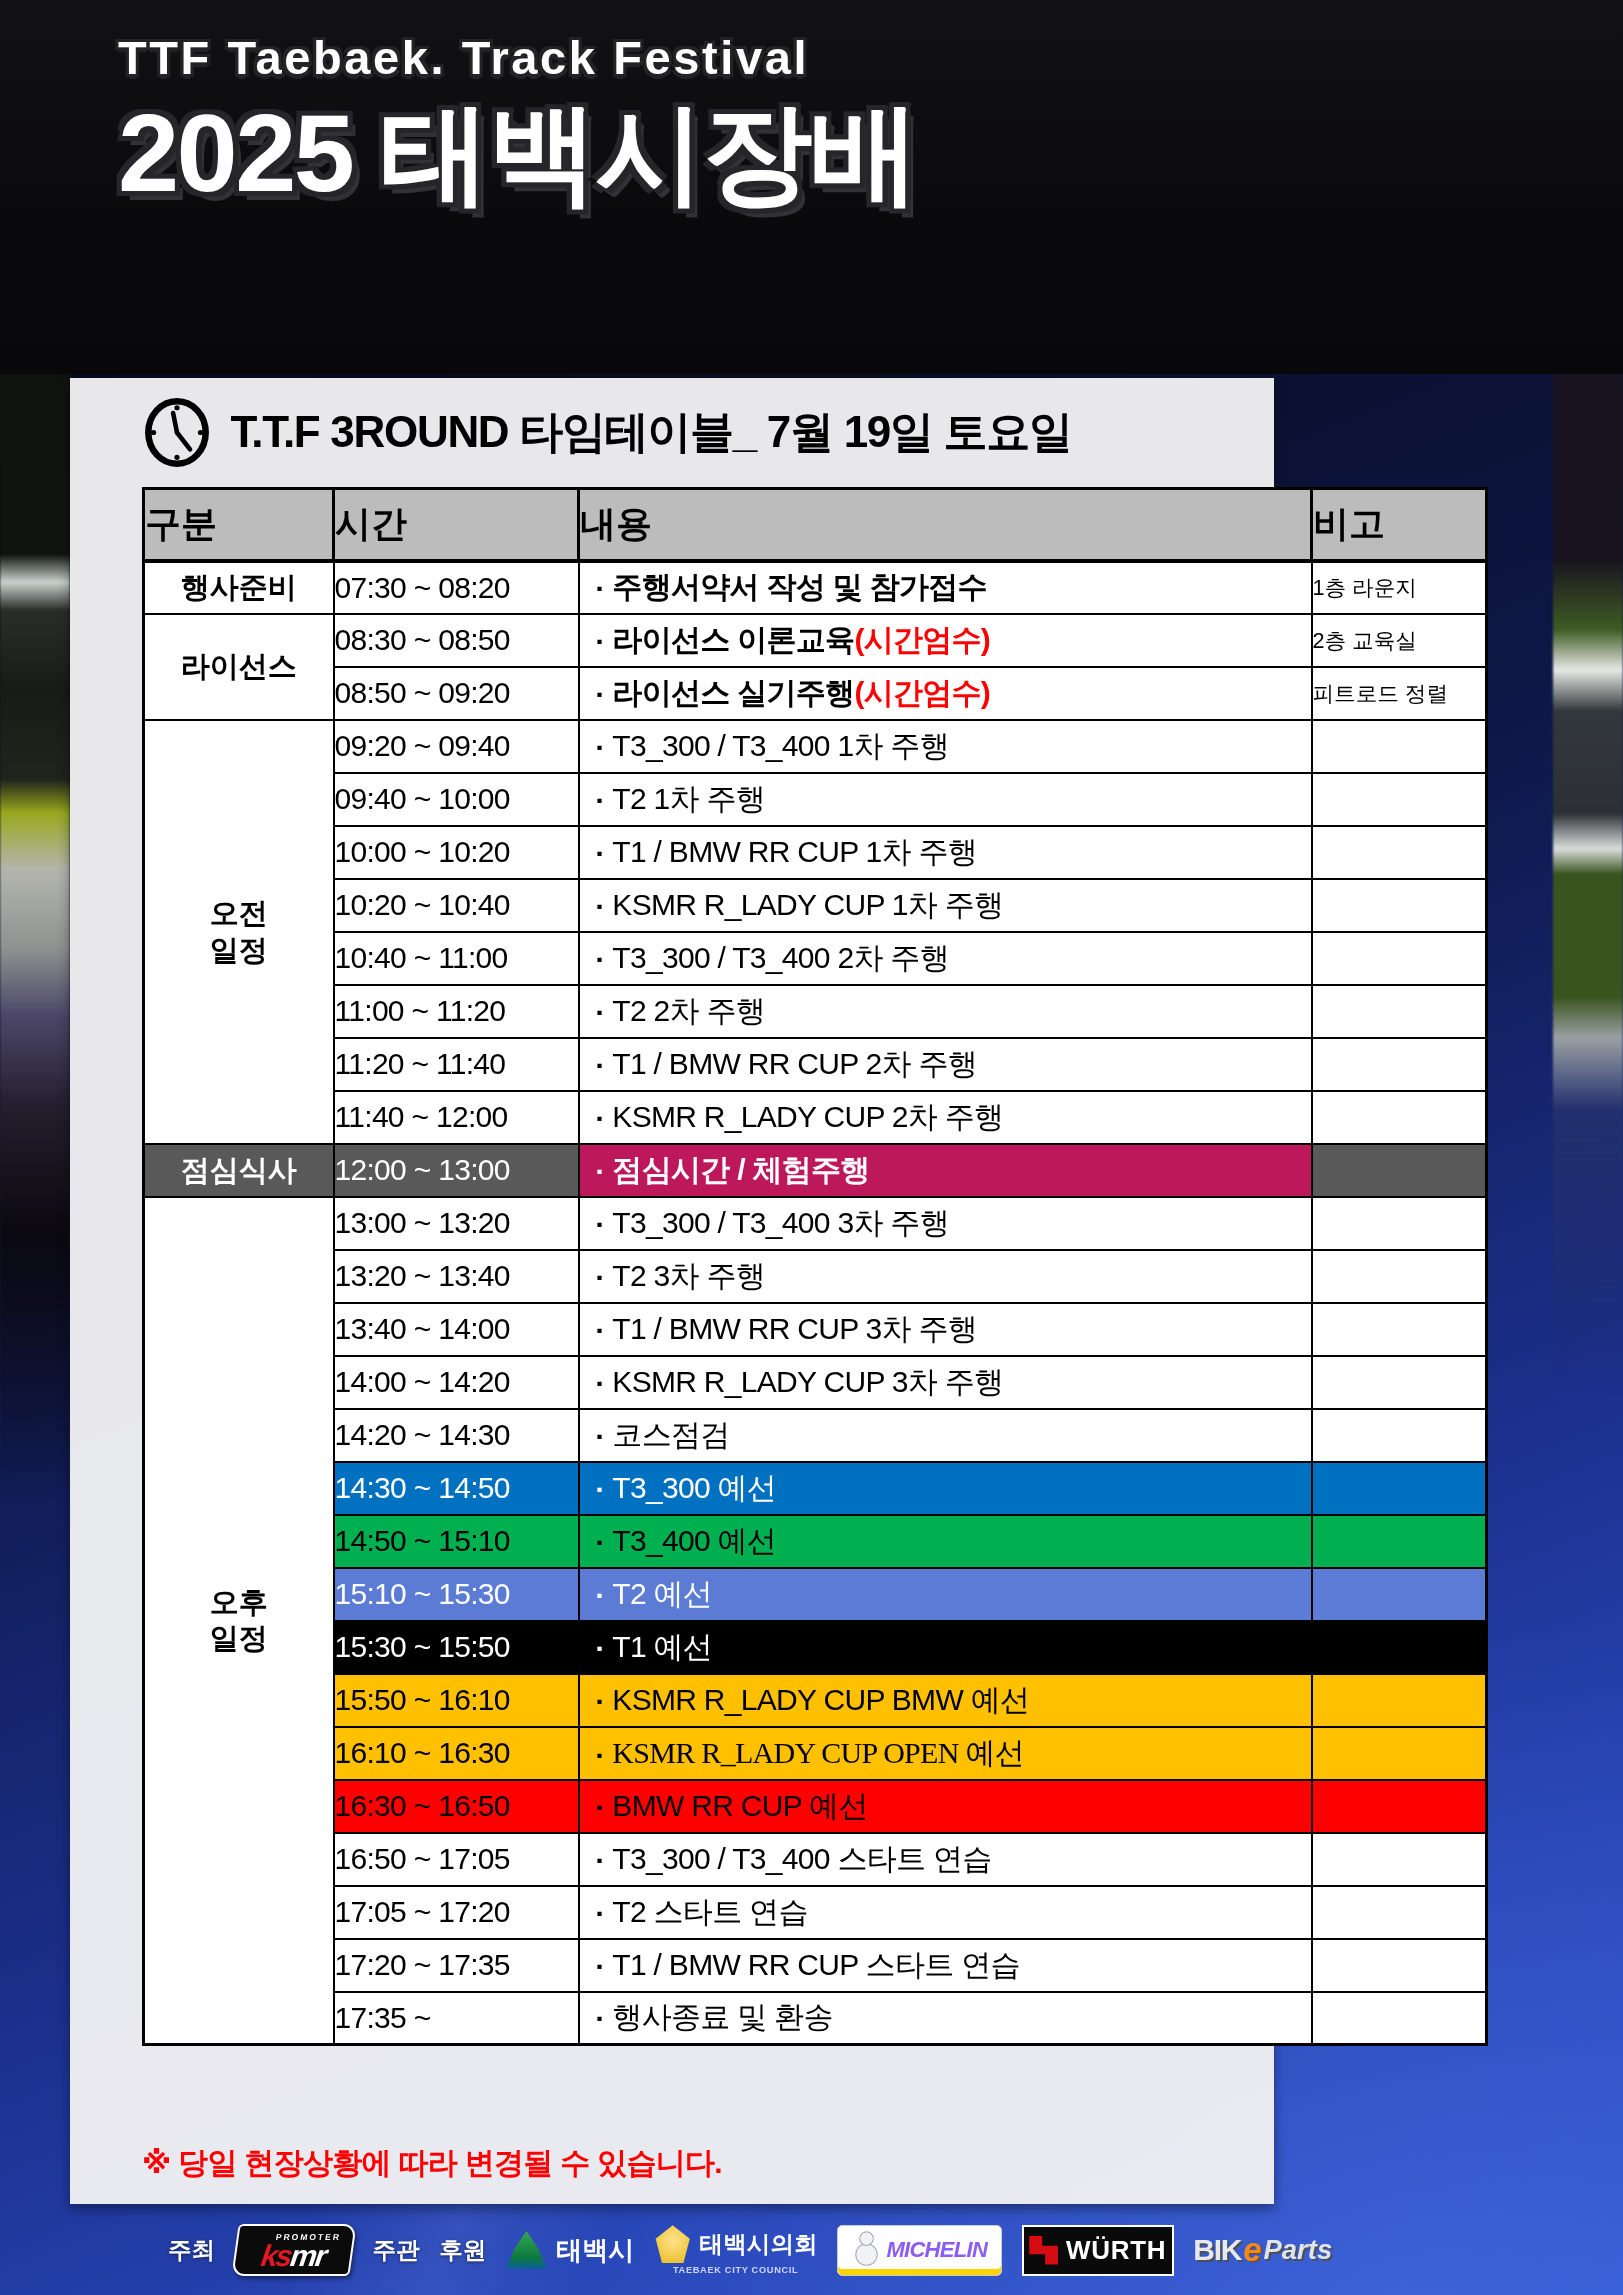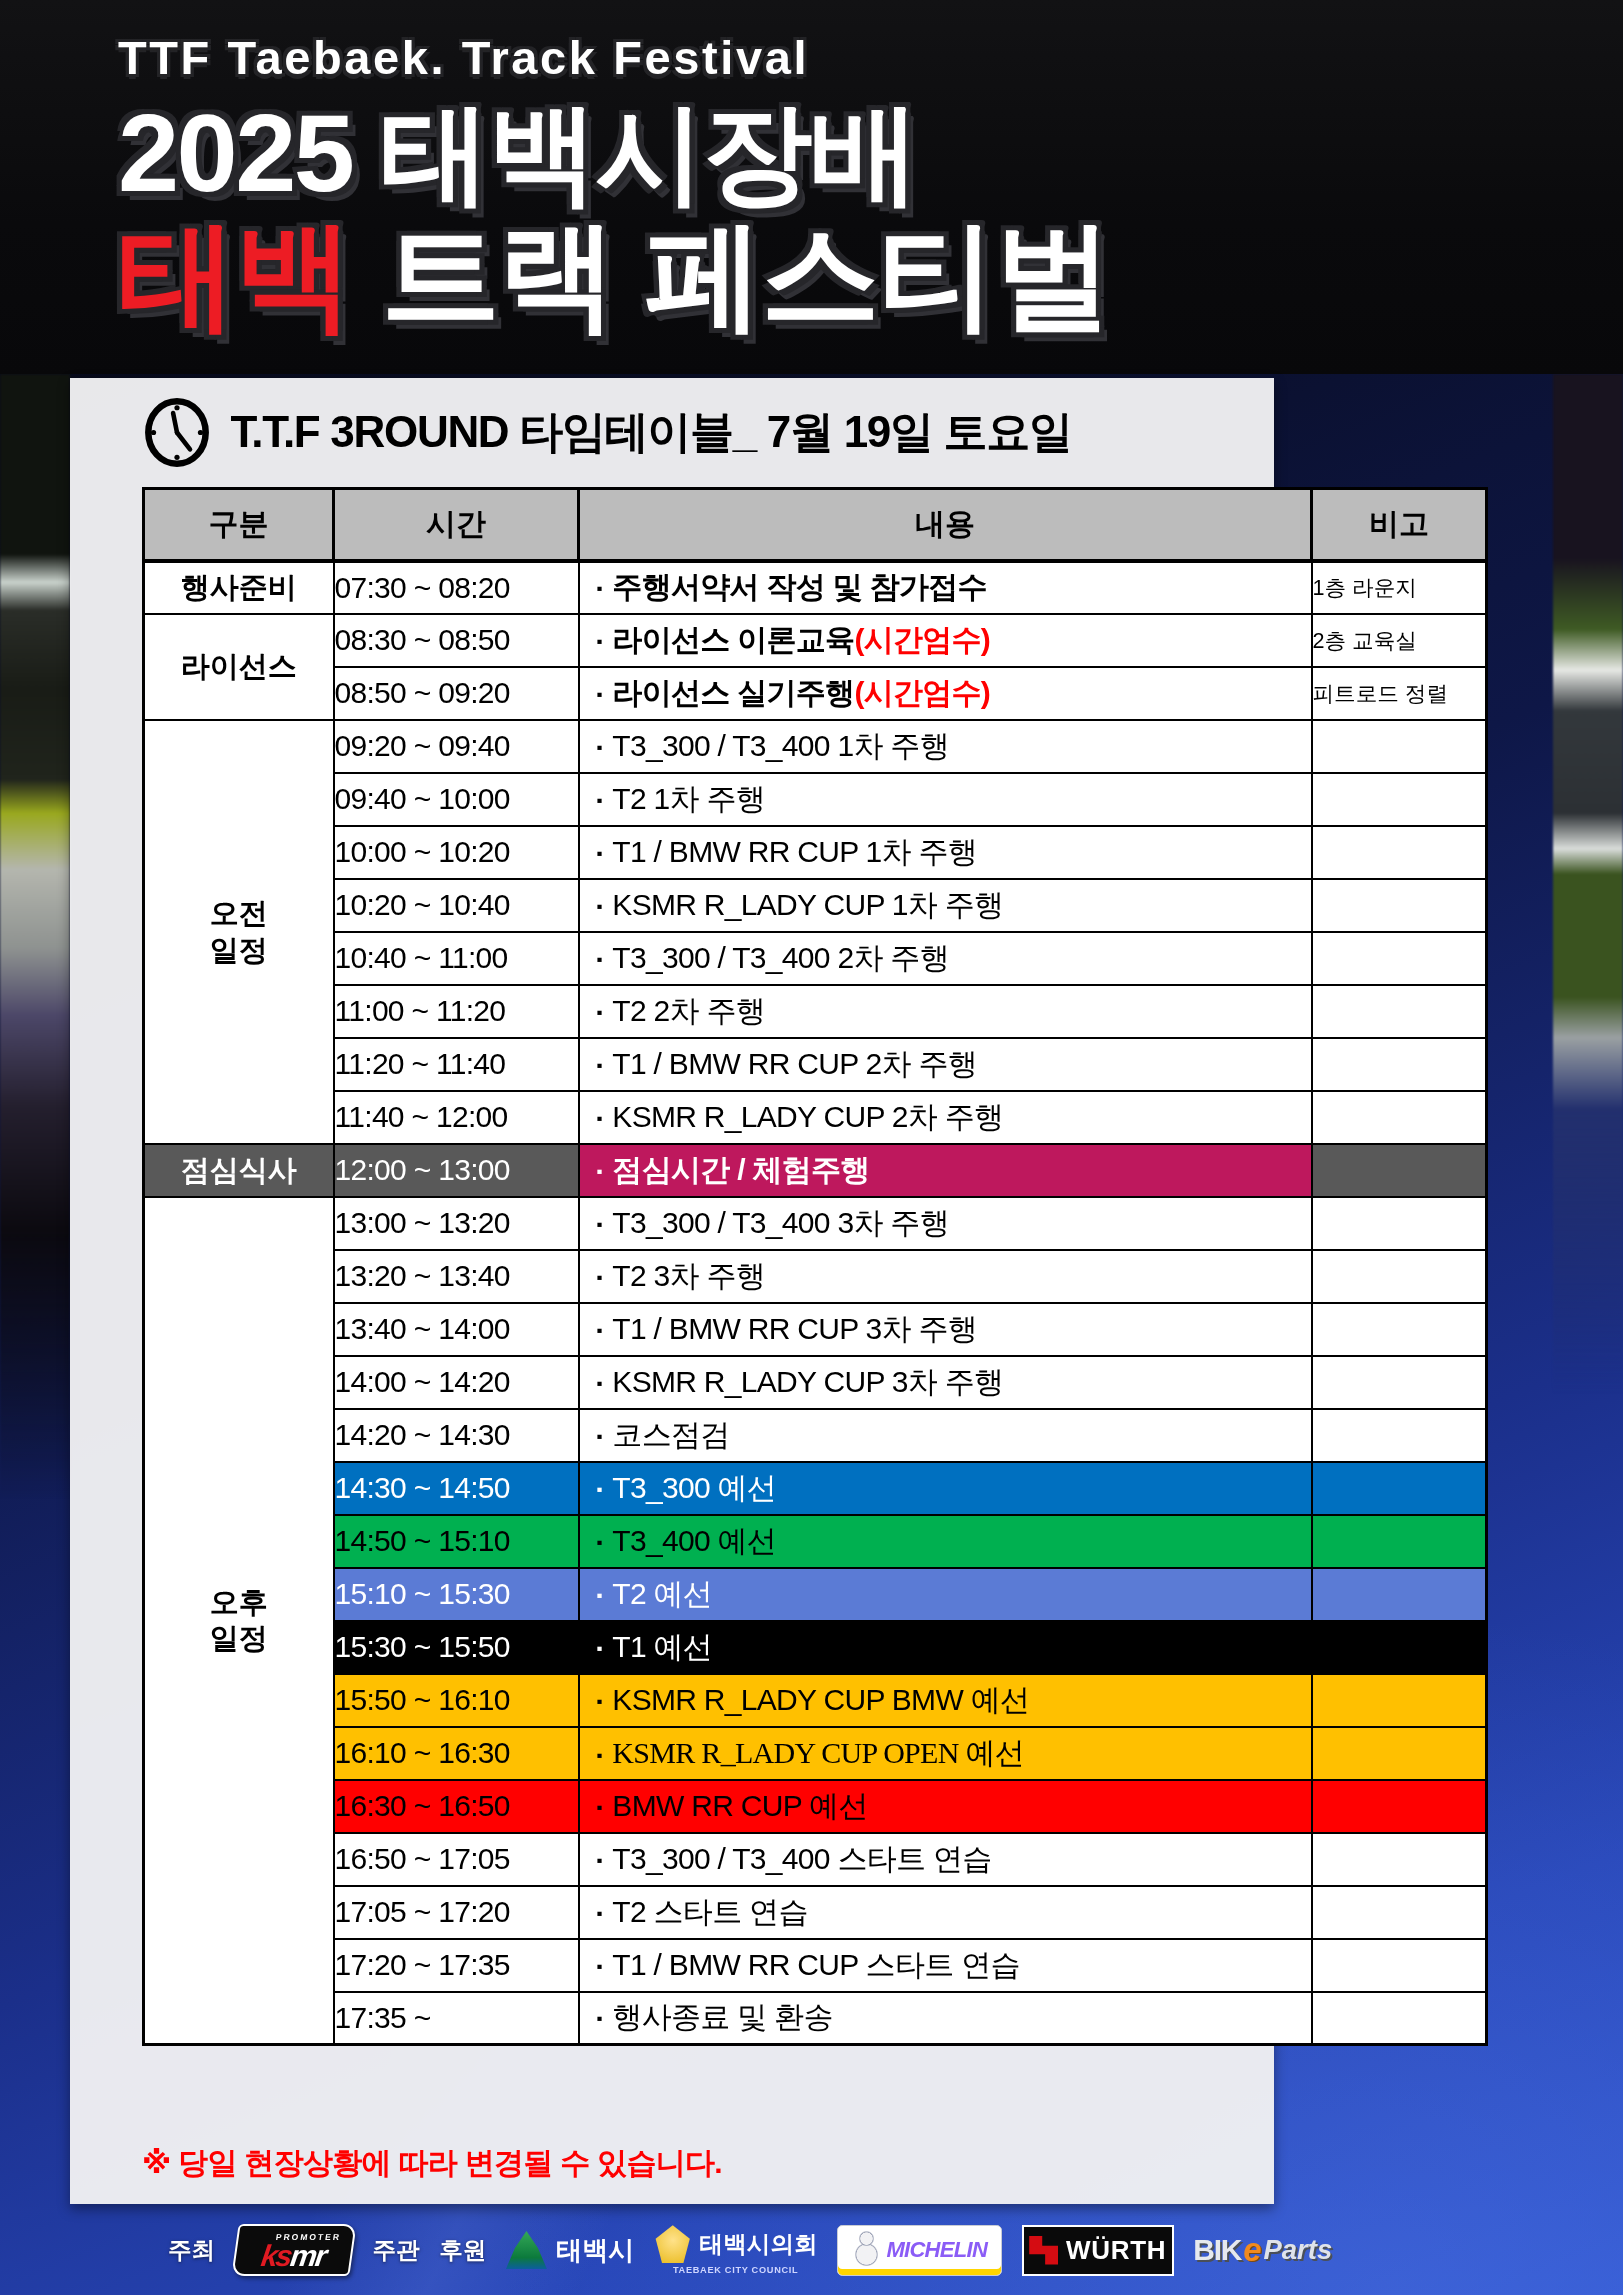--- a/index.html
+++ b/index.html
@@ -40,21 +40,21 @@
 
   .title-row { position:absolute; left:73px; top:11.8px; height:85px; display:flex; align-items:center; gap:19.6px; }
   .clock { width:68px; height:73px; }
   .section-title { font-size:44px; font-weight:700; color:#000; letter-spacing:-1.3px; }
 
   
   table.sched { position:absolute; left:72px; top:109px; width:1343px; border-collapse:collapse; table-layout:fixed;
     border:3.9px solid #000; }
   col.c-group { width:190px; } col.c-time { width:245px; } col.c-content { width:733px; } col.c-note { width:175px; }
   .sched th { height:72px; background:#bcbcbc; border:3.3px solid #000; border-bottom-width:4.6px;
-    font-size:30px; font-weight:700; color:#000; text-align:center; }
+    font-size:36px; font-weight:700; color:#000; text-align:left; }
   .sched td { height:53px; border:2.6px solid #000; background:#fff; color:#000; }
   .sched td.group { font-size:29px; font-weight:700; text-align:center; white-space:pre-line; line-height:1.25; }
   .sched td.time { font-size:30px; font-weight:500; text-align:left; letter-spacing:-0.7px; }
   .sched td.content { font-size:30px; font-weight:500; text-align:left; padding-left:17px; letter-spacing:-0.7px; }
   .sched td.content.bold { font-weight:800; }
   .sched td.note { font-size:21.6px; font-weight:400; text-align:left; }
   .sched .bullet { font-size:17px; vertical-align:middle; margin-right:10.5px; }
   .sched .red-part { color:#FF0000; font-weight:800; }
 
   .foot-note { position:absolute; left:72px; top:1765px; font-size:30px; font-weight:700; color:#FF0000; letter-spacing:-0.7px; }
@@ -110,21 +110,20 @@
 
 <div class="bg-blue"></div>
 <div class="bg-streak1"></div>
 <div class="bg-streak2"></div>
 <div class="photo-left"></div>
 <div class="photo-right"></div>
 
 <div class="header-band">
   <div class="h-line1">TTF Taebaek. Track Festival</div>
   <div class="h-line2">2025 태백시장배</div>
-  <div class="h-line3"><span class="red">태백</span><span> 트랙 페스티벌</span></div>
 </div>
 
 <div class="panel">
   <div class="ghost-bike"></div>
 
   <div class="title-row">
     <svg class="clock" viewBox="0 0 104 112">
       <ellipse cx="52" cy="56" rx="44" ry="48" fill="none" stroke="#000" stroke-width="10"></ellipse>
       <circle cx="52" cy="18" r="4" fill="#000"></circle>
         <circle cx="52" cy="94" r="4" fill="#000"></circle>

